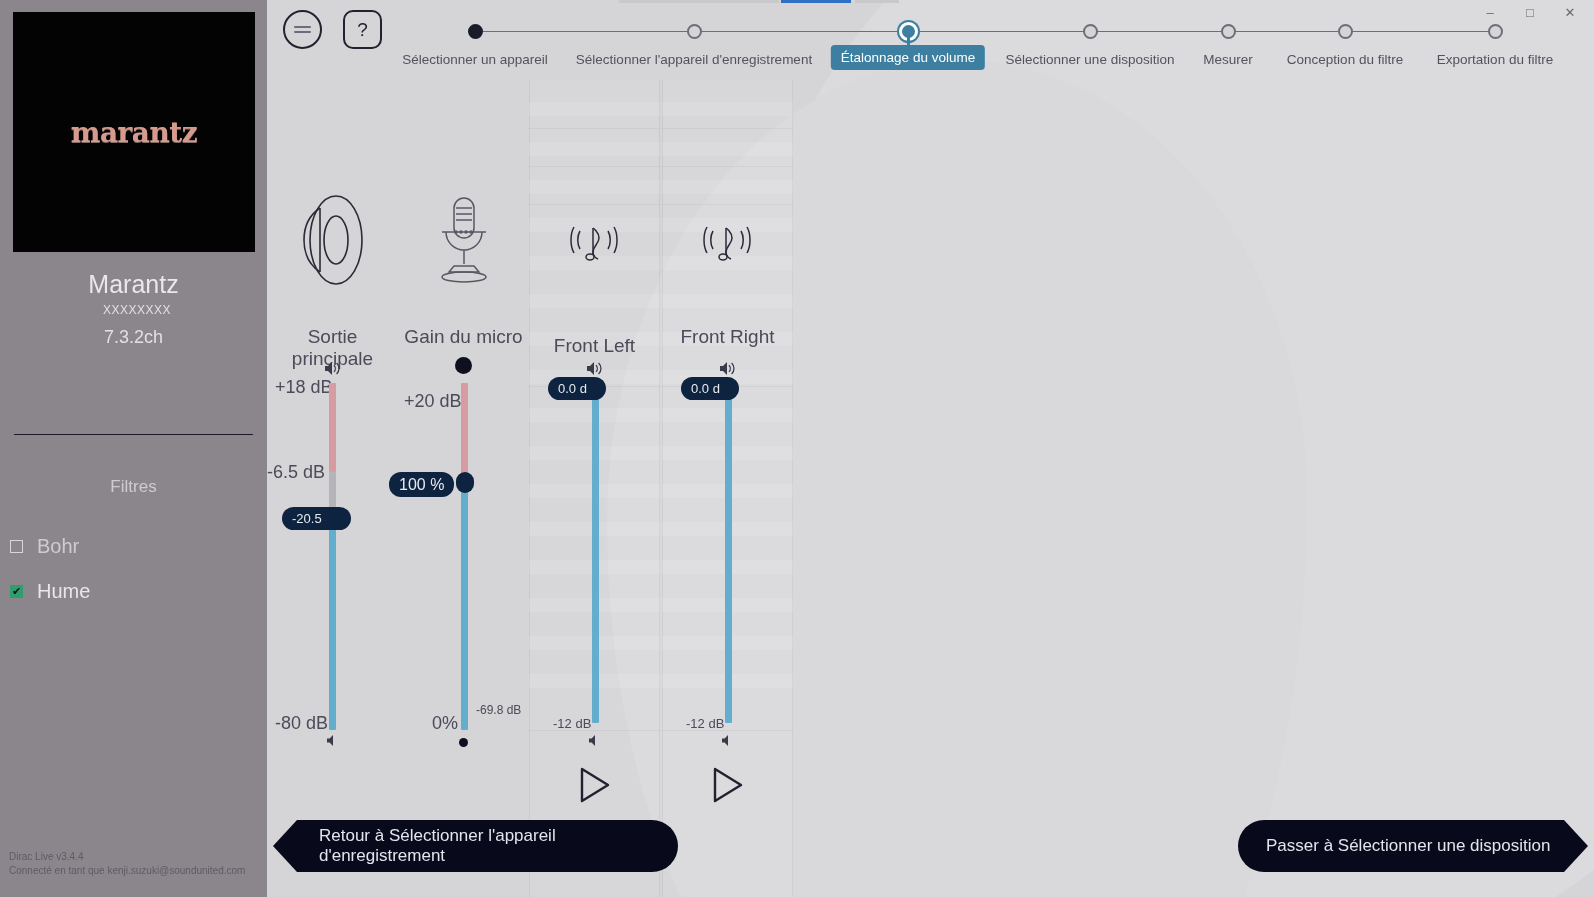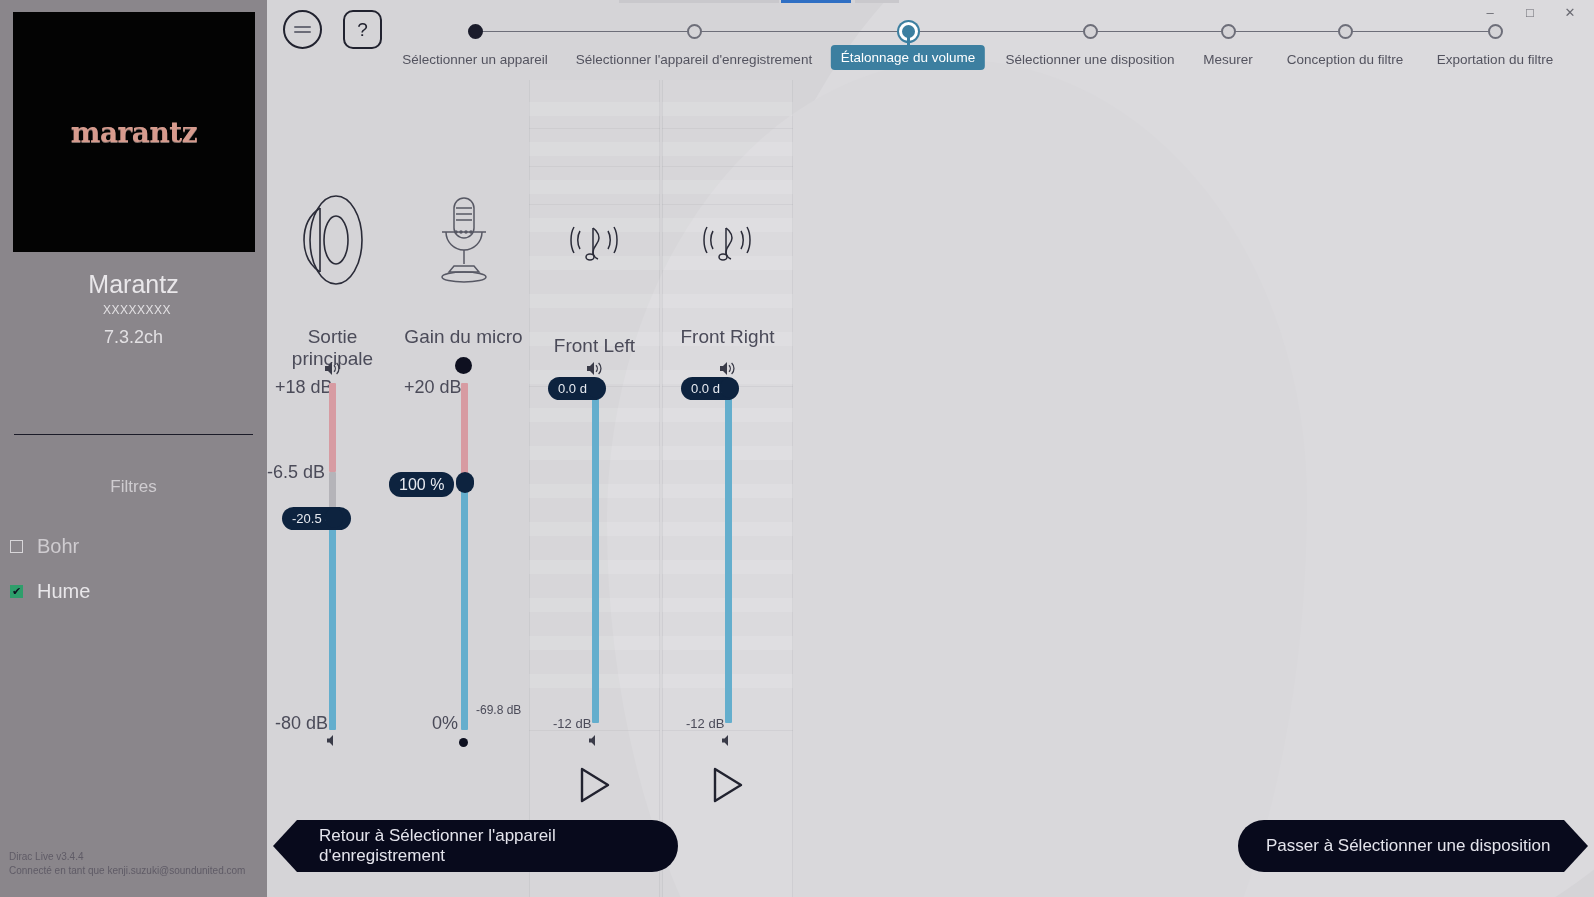--- a/index.html
+++ b/index.html
@@ -363,21 +363,21 @@
             <path d="M30 56v14"></path>
             <path d="M20 72h20l5 6H15z"></path>
             <ellipse cx="30" cy="83" rx="22" ry="5"></ellipse>
           </svg>
         </div>
         <div class="ch-title">Gain du micro</div>
         <div class="ch-topicon" style="top:275px;">
           <span style="display:block; width:17px; height:17px; border-radius:50%; background:#0e1020;"></span>
         </div>
 
-        <div class="scale-label" style="left:6px; top:297px;">+20 dB</div>
+        <div class="scale-label" style="left:6px; top:311px;">+20 dB</div>
         <div class="scale-label" style="left:34px; top:633px;">0%</div>
         <div class="scale-label small" style="left:78px; top:623px;text-align:center;">-69.8 dB</div>
 
         <div class="track" style="left:63px; top:303px; height:102px; background:#d79ba2;"></div>
         <div class="track" style="left:63px; top:405px; height:245px; background:#64aecd;"></div>
 
         <div class="handle-pill" style="left:-9px; top:392px; font-size:16px; height:25px;">100 %</div>
         <div style="position:absolute; left:58px; top:392px; width:18px; height:21px; border-radius:10px; background:#0d233f;"></div>
 
         <div class="ch-boticon" style="top:652px;">

